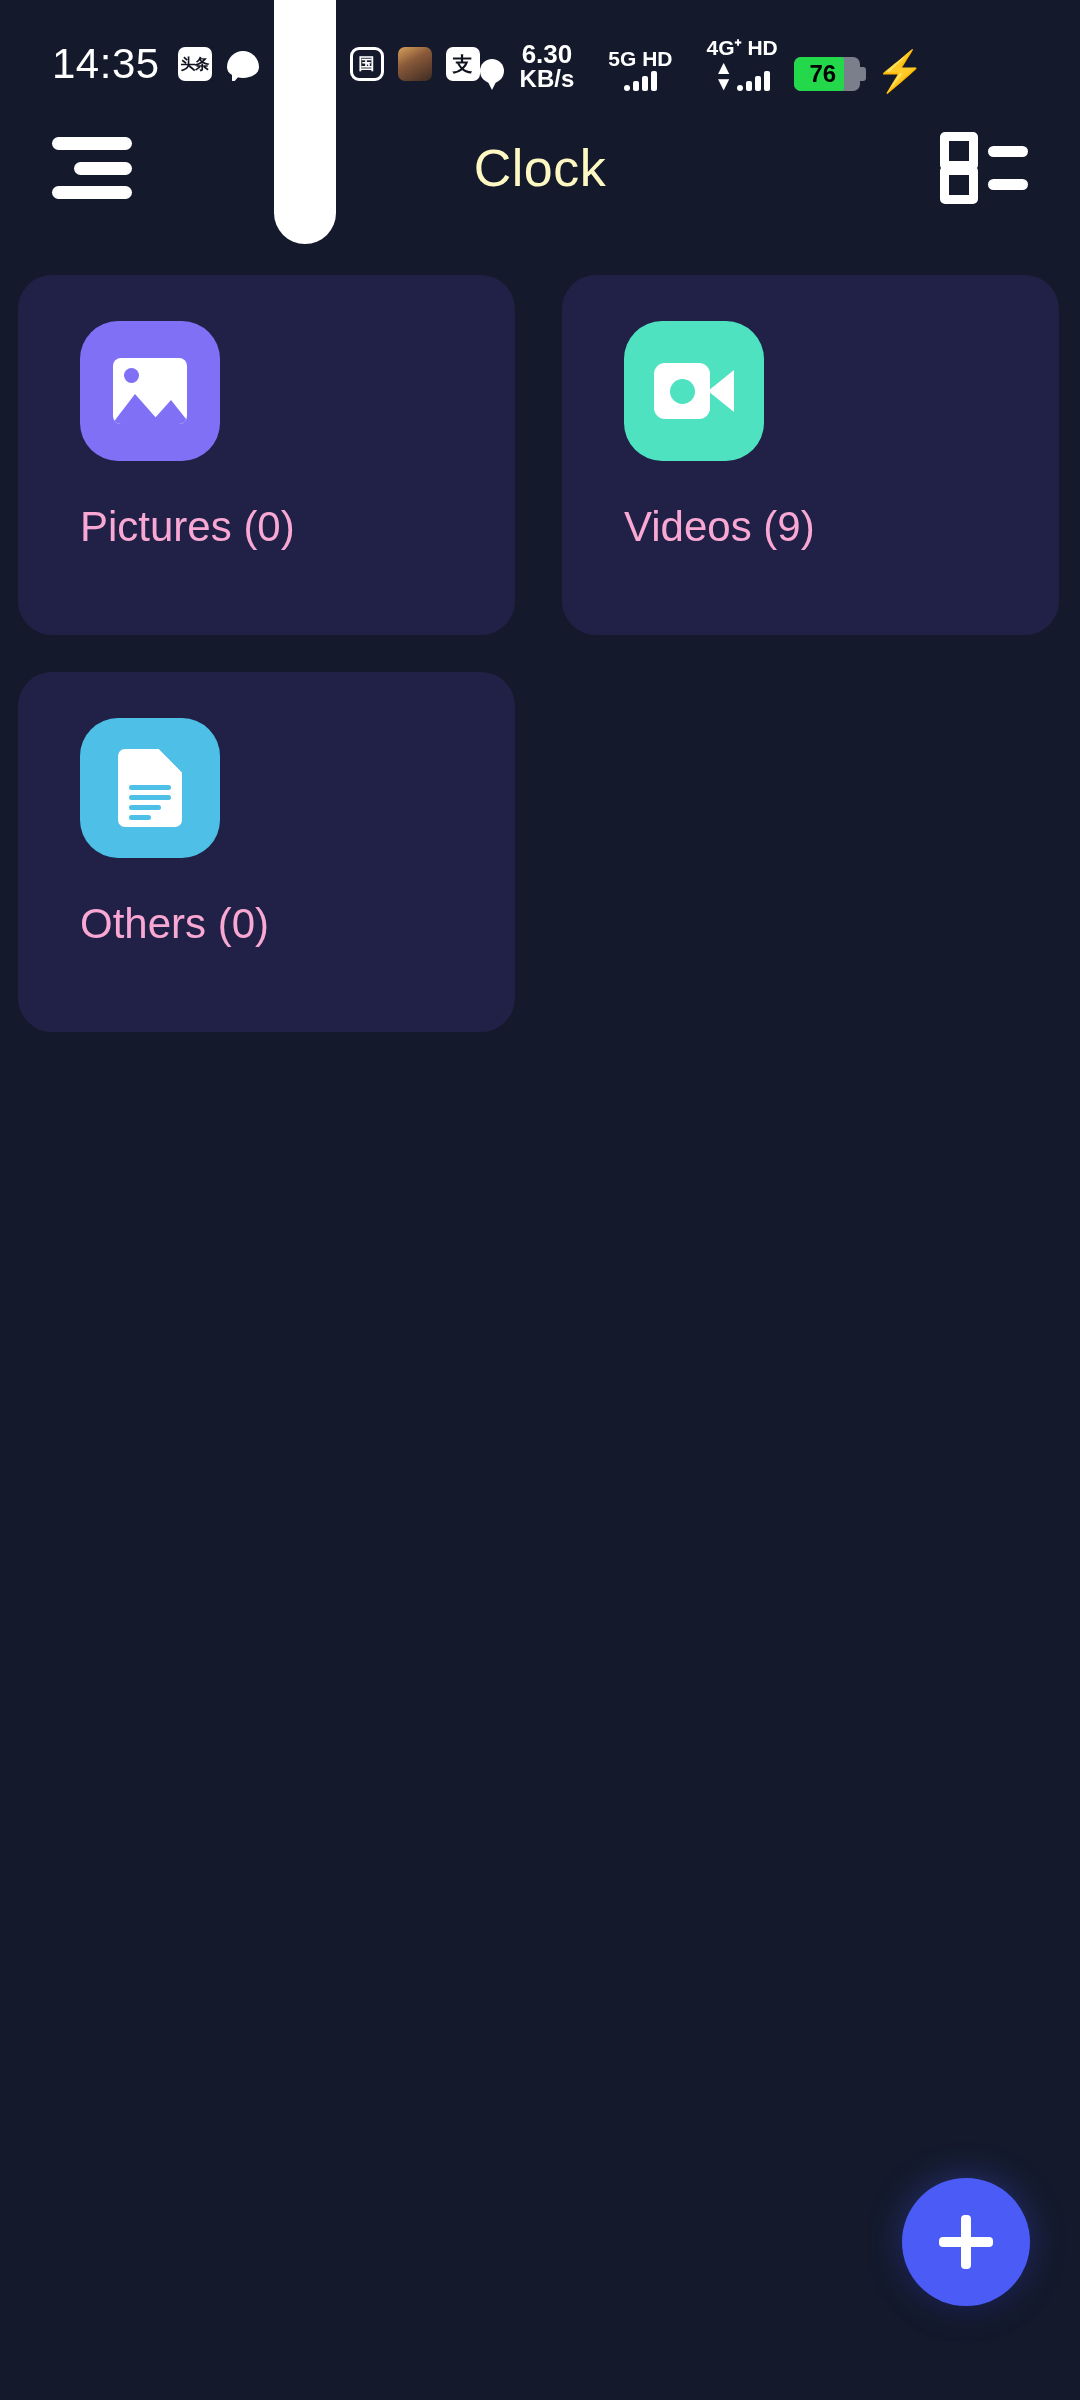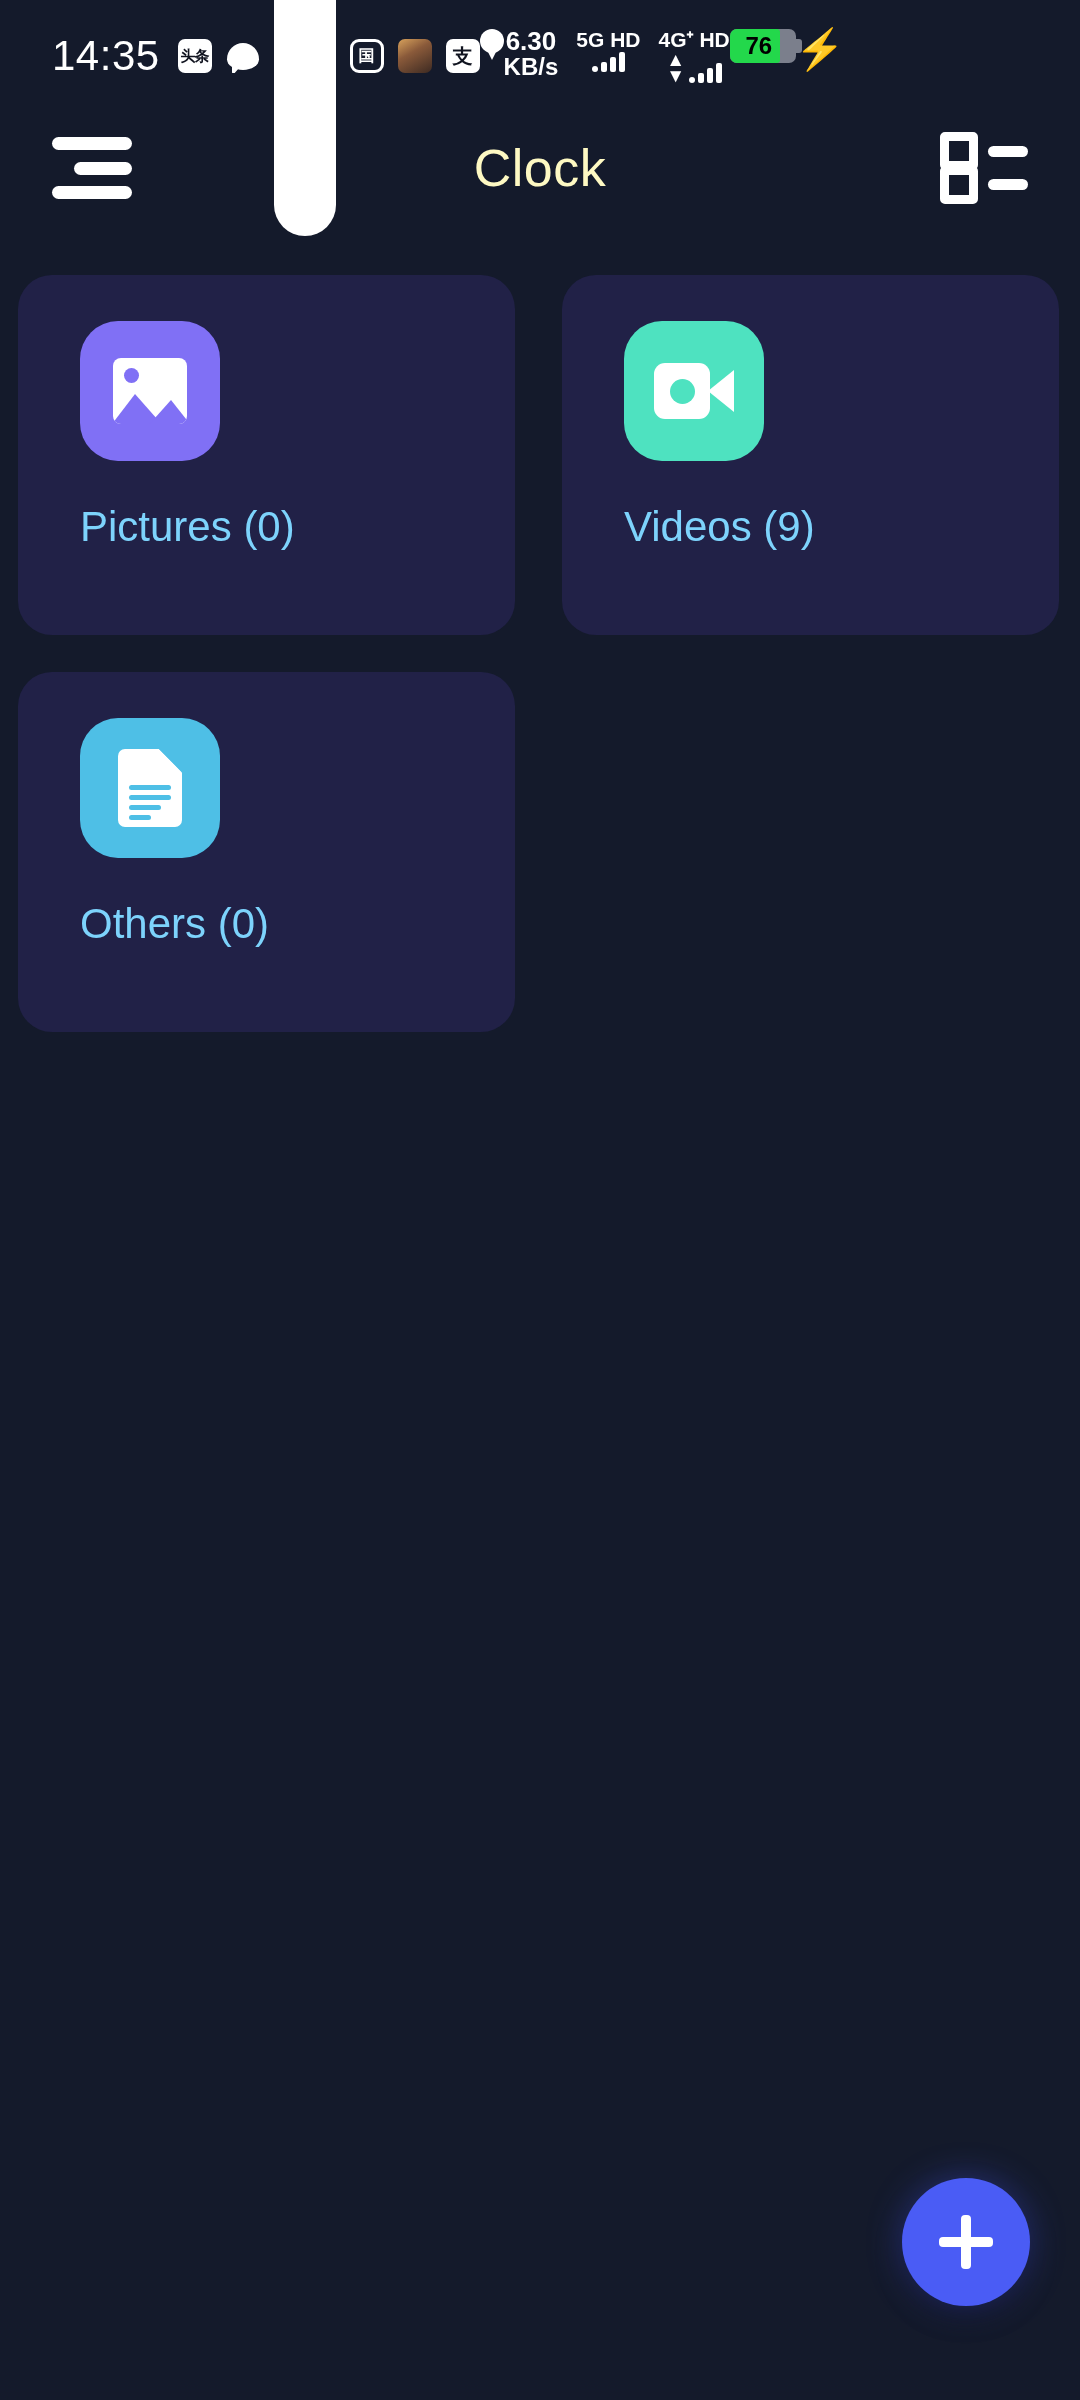--- a/index.html
+++ b/index.html
@@ -6,21 +6,21 @@
   html, body {
     width:1080px; height:2400px;
     background:#141a2b;
     font-family:"Liberation Sans", sans-serif;
     overflow:hidden;
   }
   body { position:relative; }
 
   
   .statusbar{
-    position:absolute; top:0; left:0; width:853px; height:112px;
+    position:absolute; top:8px; left:0; width:853px; height:112px;
     display:flex; align-items:center; justify-content:space-between;
     padding:0 28px 0 52px;
   }
   .sb-left{ display:flex; align-items:center; gap:18px; }
   .sb-clock{
     color:#ffffff; font-size:42px; font-weight:500; letter-spacing:0.5px;
     line-height:1;
   }
   .sb-icons{ display:flex; align-items:center; gap:14px; }
   .nicon{
@@ -43,21 +43,21 @@
     border-right:2px solid transparent;
   }
   .nicon.card{ background:#ffffff; position:relative; }
   .nicon.guo{ background:transparent; color:#fff; border:3px solid #fff; border-radius:9px; font-size:16px; }
   .nicon.pubg{
     background:linear-gradient(150deg,#d8a25c 0%,#8a5a3a 40%,#3d2a22 100%);
     color:#f2e4cf; font-size:11px; font-weight:700;
   }
   .nicon.alipay{ font-size:20px; }
 
-  .sb-right{ display:flex; align-items:flex-start; }
+  .sb-right{ display:flex; align-items:flex-end; gap:16px; }
   .loc-pin{ width:24px; height:32px; position:relative; }
   .loc-pin .head{
     position:absolute; top:0; left:0; width:24px; height:24px;
     background:#fff; border-radius:50% 50% 50% 50%;
   }
   .loc-pin .tip{
     position:absolute; top:17px; left:5px;
     border-left:7px solid transparent; border-right:7px solid transparent;
     border-top:14px solid #fff;
   }
@@ -143,21 +143,21 @@
   .card{
     height:360px; background:#212147; border-radius:34px;
     padding:46px 0 0 62px; cursor:pointer; position:relative;
   }
   .card-icon{
     width:140px; height:140px; border-radius:38px;
     display:flex; align-items:center; justify-content:center;
   }
   .card-label{
     position:absolute; left:62px; bottom:84px;
-    color:#7dd3fc; font-size:42px; font-weight:400; white-space:nowrap;
+    color:#f9a8d4; font-size:42px; font-weight:400; white-space:nowrap;
   }
 
   
   .g-pic{ width:74px; height:66px; background:#fff; border-radius:8px; position:relative; overflow:hidden; }
   .g-pic .sun{ position:absolute; left:11px; top:10px; width:15px; height:15px; border-radius:50%; background:#8070f5; }
   .g-pic .m1{
     position:absolute; left:-4px; bottom:-4px; width:0; height:0;
     border-left:26px solid transparent; border-right:30px solid transparent;
     border-bottom:34px solid #8070f5;
   }

